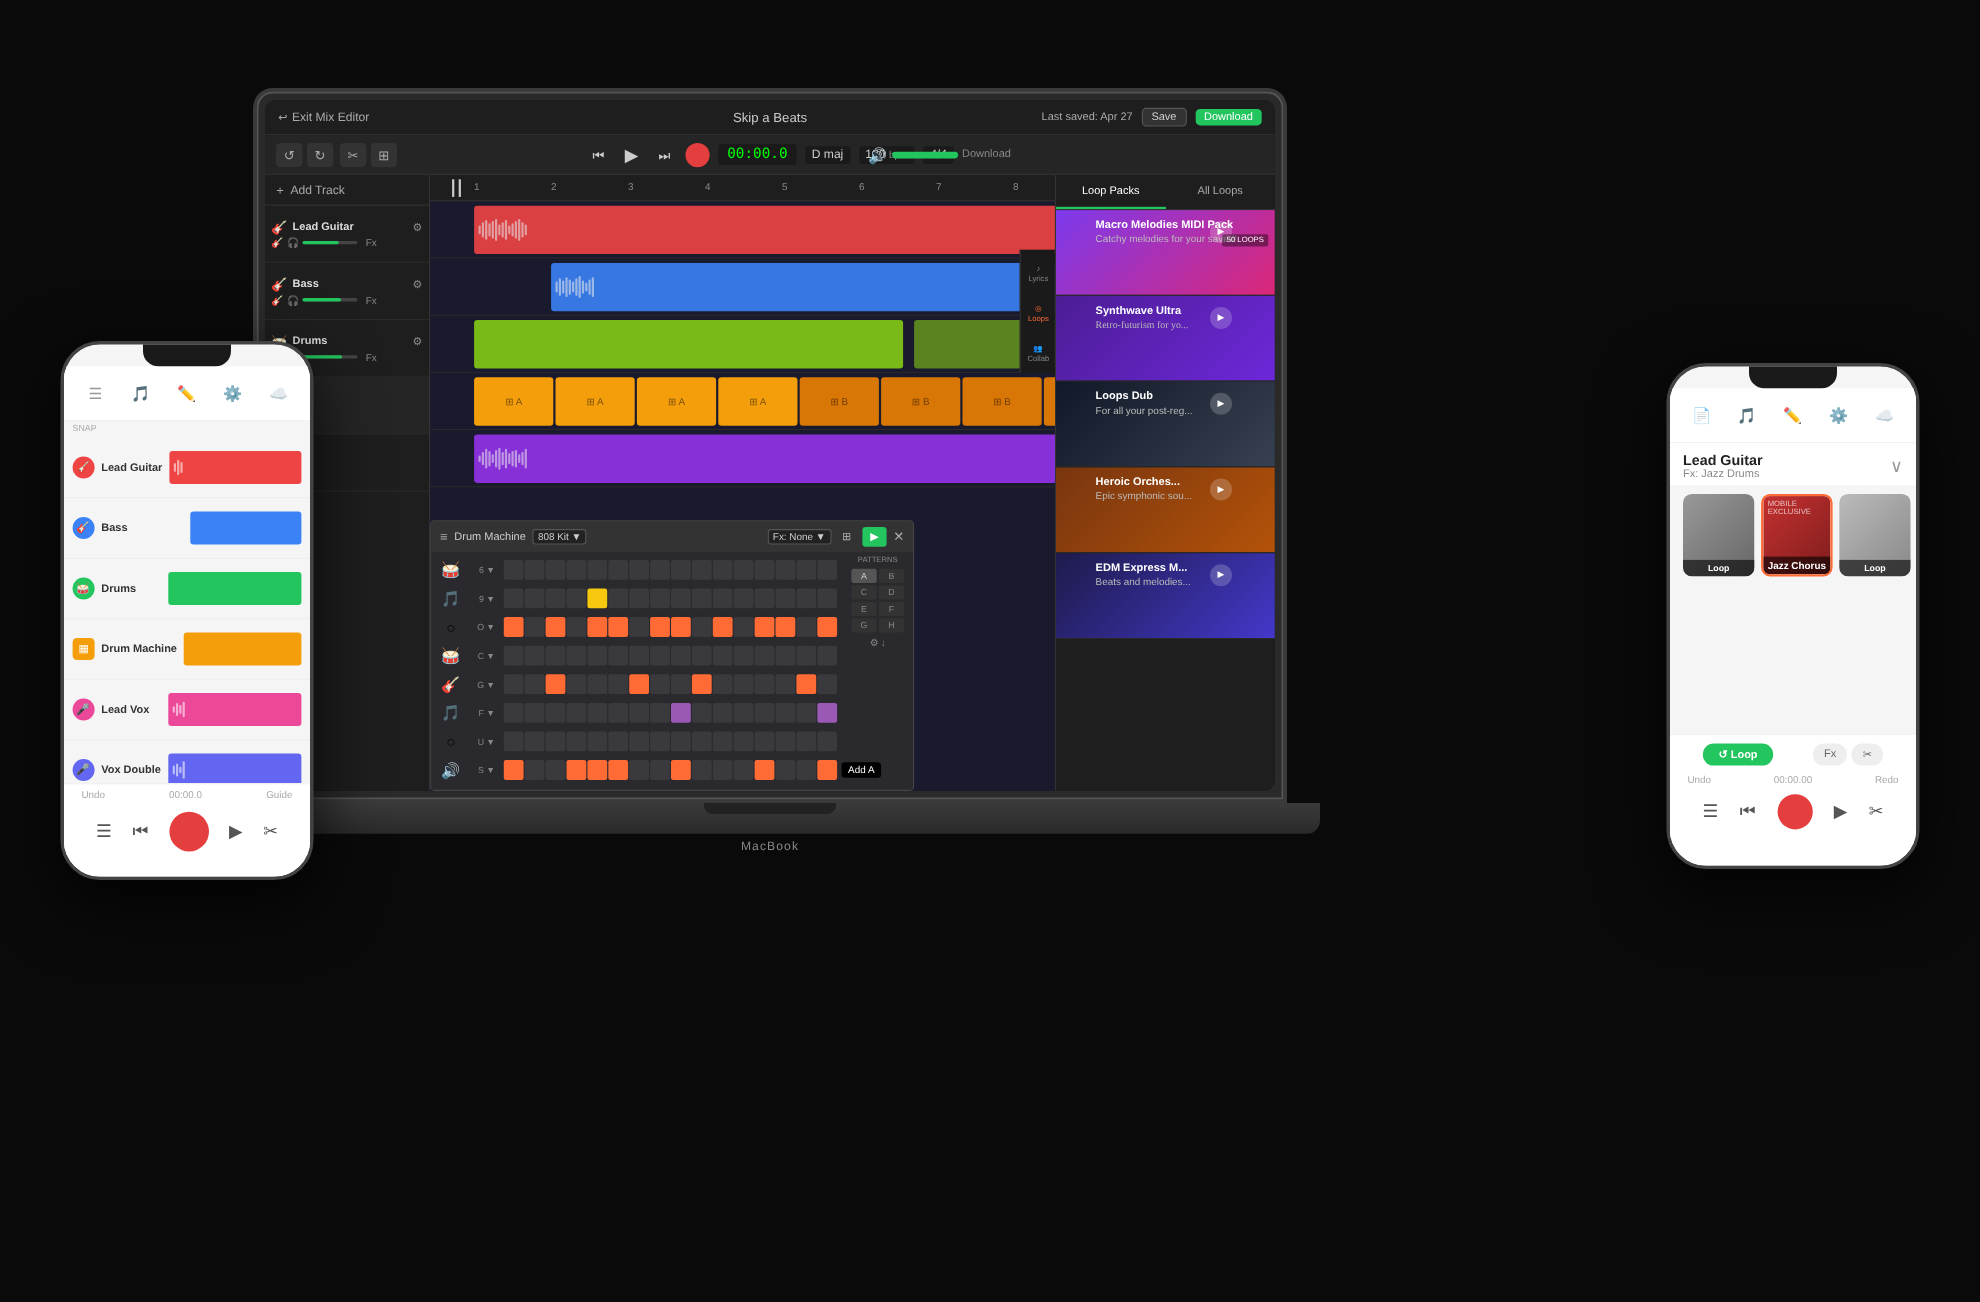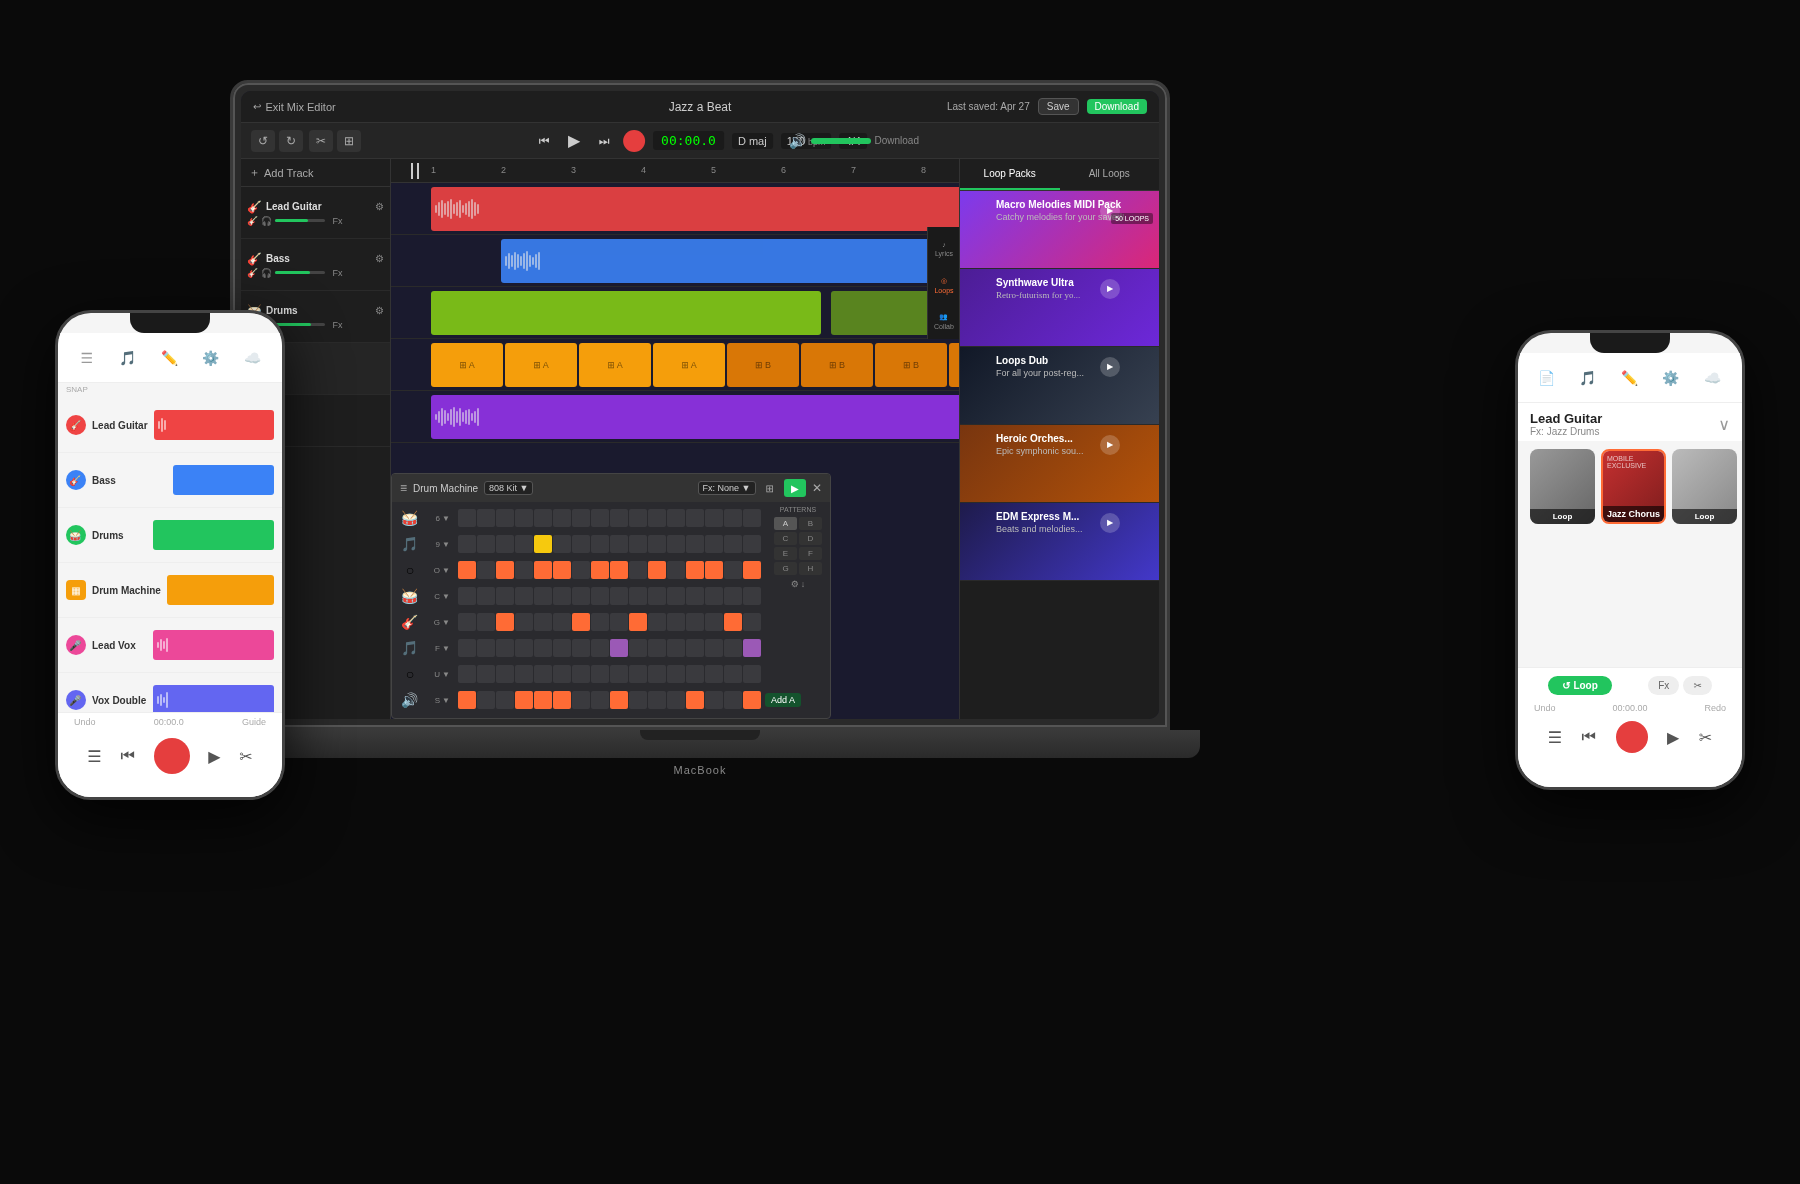--- a/index.html
+++ b/index.html
@@ -678,21 +678,21 @@
     }
     .dm-pad {
       width: 18px; height: 18px;
       background: #3a3a3e;
       border-radius: 2px;
     }
     .dm-pad.hit-orange { background: #ff6b35; }
     .dm-pad.hit-purple { background: #9b59b6; }
     .dm-pad.hit-yellow { background: #f6c90e; }
     .dm-add-btn {
-      background: #14532d;
+      background: #000000;
       color: white;
       border-radius: 3px;
       font-size: 9px;
       padding: 2px 6px;
       margin: 2px;
       display: inline-block;
     }
 
     
     .waveform {
@@ -719,21 +719,21 @@
 
   <div class="laptop">
     <div class="laptop-body">
       <div class="laptop-screen">
 
         <div class="daw-header">
           <div class="exit-btn">
             <span style="font-size:10px;">↩</span>
             <span>Exit Mix Editor</span>
           </div>
-          <div class="daw-header-title">Jazz a Beat</div>
+          <div class="daw-header-title">Skip a Beats</div>
           <div class="daw-header-right">
             <span>Last saved: Apr 27</span>
             <div class="save-btn">Save</div>
             <div class="publish-btn">Download</div>
           </div>
         </div>
 
         <div class="daw-toolbar">
           <div class="toolbar-group">
             <div class="tb-btn">↺</div>

